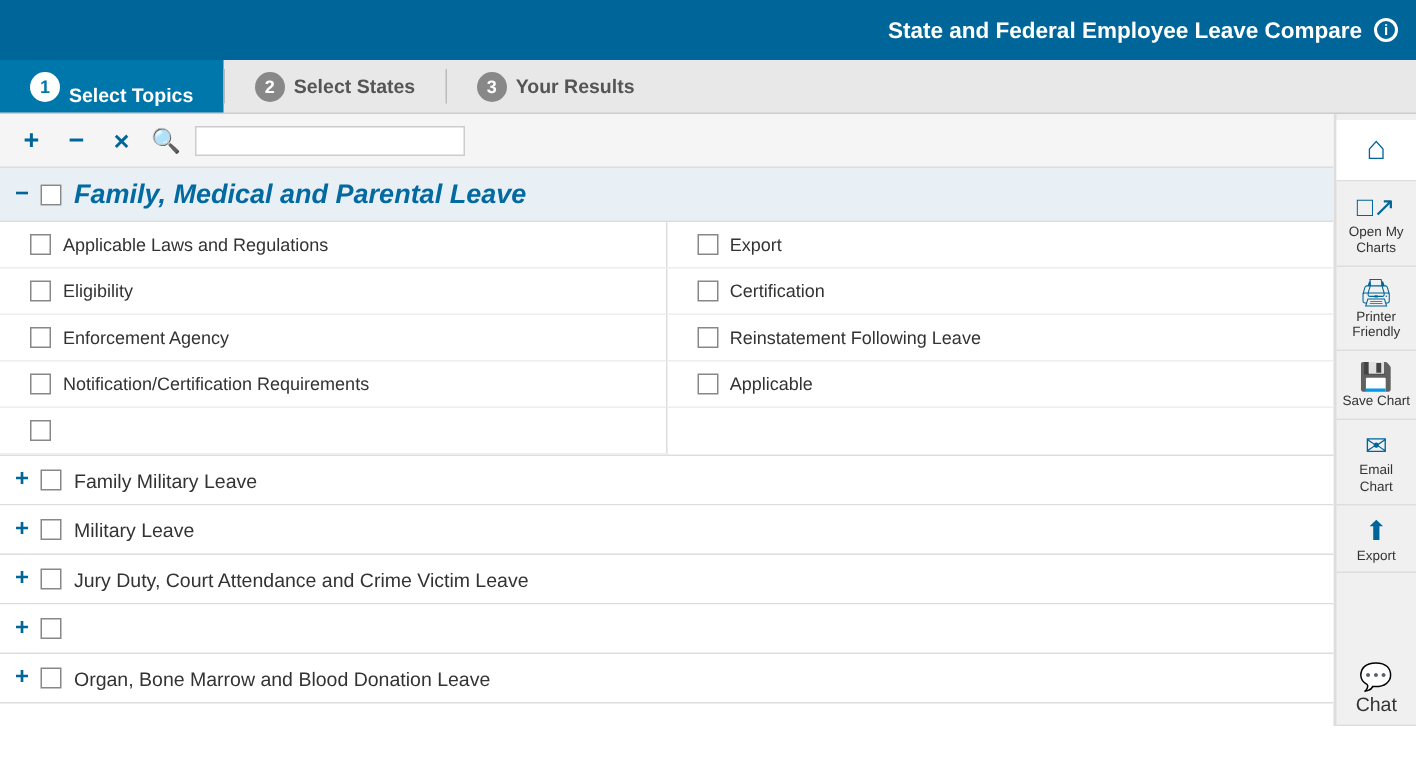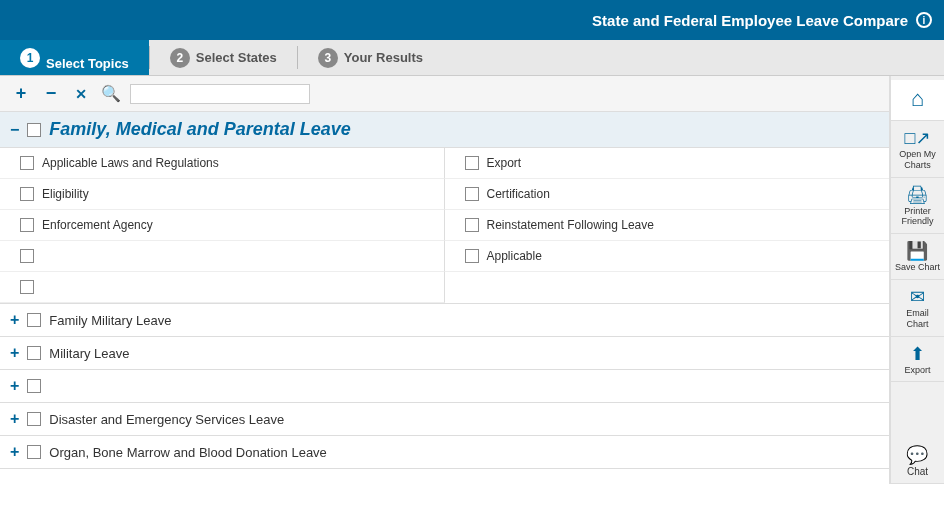--- a/index.html
+++ b/index.html
@@ -125,20 +125,21 @@
         <div class="subtopic-item">
           <span class="checkbox"></span>
           <span class="label">Enforcement Agency</span>
         </div>
         <div class="subtopic-item">
           <span class="checkbox"></span>
           <span class="label">Reinstatement Following Leave</span>
         </div>
         <div class="subtopic-item">
           <span class="checkbox"></span>
+          <span class="label">Notification/Certification Requirements</span>
         </div>
         <div class="subtopic-item">
           <span class="checkbox"></span>
           <span class="label">Applicable</span>
         </div>
         <div class="subtopic-item">
           <span class="checkbox"></span>
         </div>
       </div>
     </div>
@@ -151,26 +152,26 @@
 
     <div class="topic-collapsed-row">
       <span class="expand-btn" style="color:#006699;font-weight:bold;font-size:16px;margin-right:8px;">+</span>
       <span class="checkbox"></span>
       <span class="label">Military Leave</span>
     </div>
 
     <div class="topic-collapsed-row">
       <span class="expand-btn" style="color:#006699;font-weight:bold;font-size:16px;margin-right:8px;">+</span>
       <span class="checkbox"></span>
-    </div>
-
-    <div class="topic-collapsed-row">
-      <span class="expand-btn" style="color:#006699;font-weight:bold;font-size:16px;margin-right:8px;">+</span>
-      <span class="checkbox"></span>
-      <span class="label">Disaster and Emergency Services Leave</span>
+      <span class="label">Jury Duty, Court Attendance and Crime Victim Leave</span>
+    </div>
+
+    <div class="topic-collapsed-row">
+      <span class="expand-btn" style="color:#006699;font-weight:bold;font-size:16px;margin-right:8px;">+</span>
+      <span class="checkbox"></span>
     </div>
 
     <div class="topic-collapsed-row">
       <span class="expand-btn" style="color:#006699;font-weight:bold;font-size:16px;margin-right:8px;">+</span>
       <span class="checkbox"></span>
       <span class="label">Organ, Bone Marrow and Blood Donation Leave</span>
     </div>
 
   </div>
 
@@ -200,16 +201,16 @@
       <span style="font-size:9px;color:#333;line-height:1.2;text-align:center;">Email Chart</span>
     </div>
 
     <div class="sidebar-item" style="padding:6px 4px;">
       <span style="font-size:18px;color:#006699;">⬆</span>
       <span style="font-size:9px;color:#333;line-height:1.2;text-align:left;">Export</span>
     </div>
 
     <div class="sidebar-item" style="padding:6px 4px;margin-top:auto;">
       <span style="font-size:18px;color:#006699;">💬</span>
-      <span style="font-size:10px;color:#333;">Chat</span>
+      <span style="font-size:13px;color:#333;">Chat</span>
     </div>
   </div>
 </div>
 
 </body></html>

